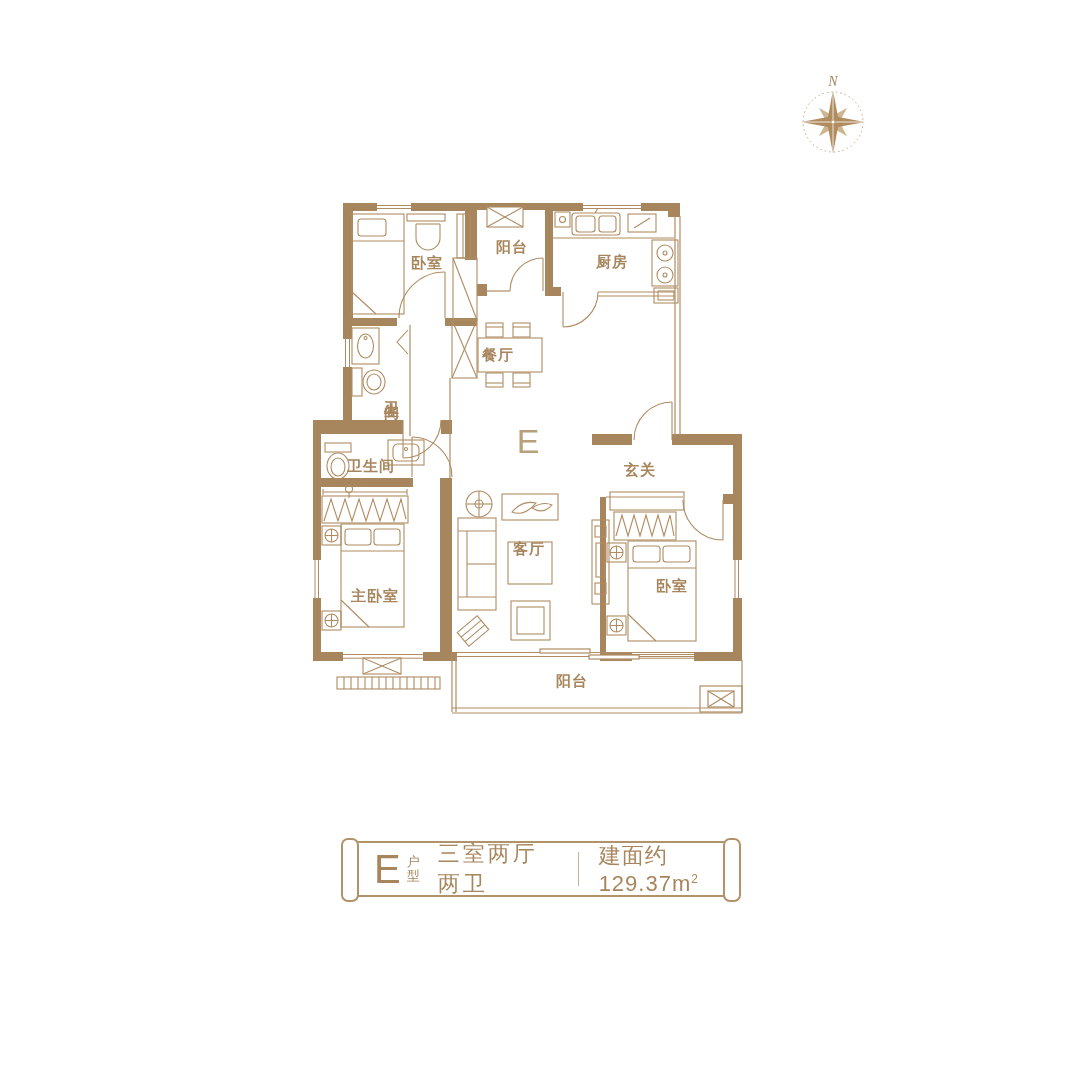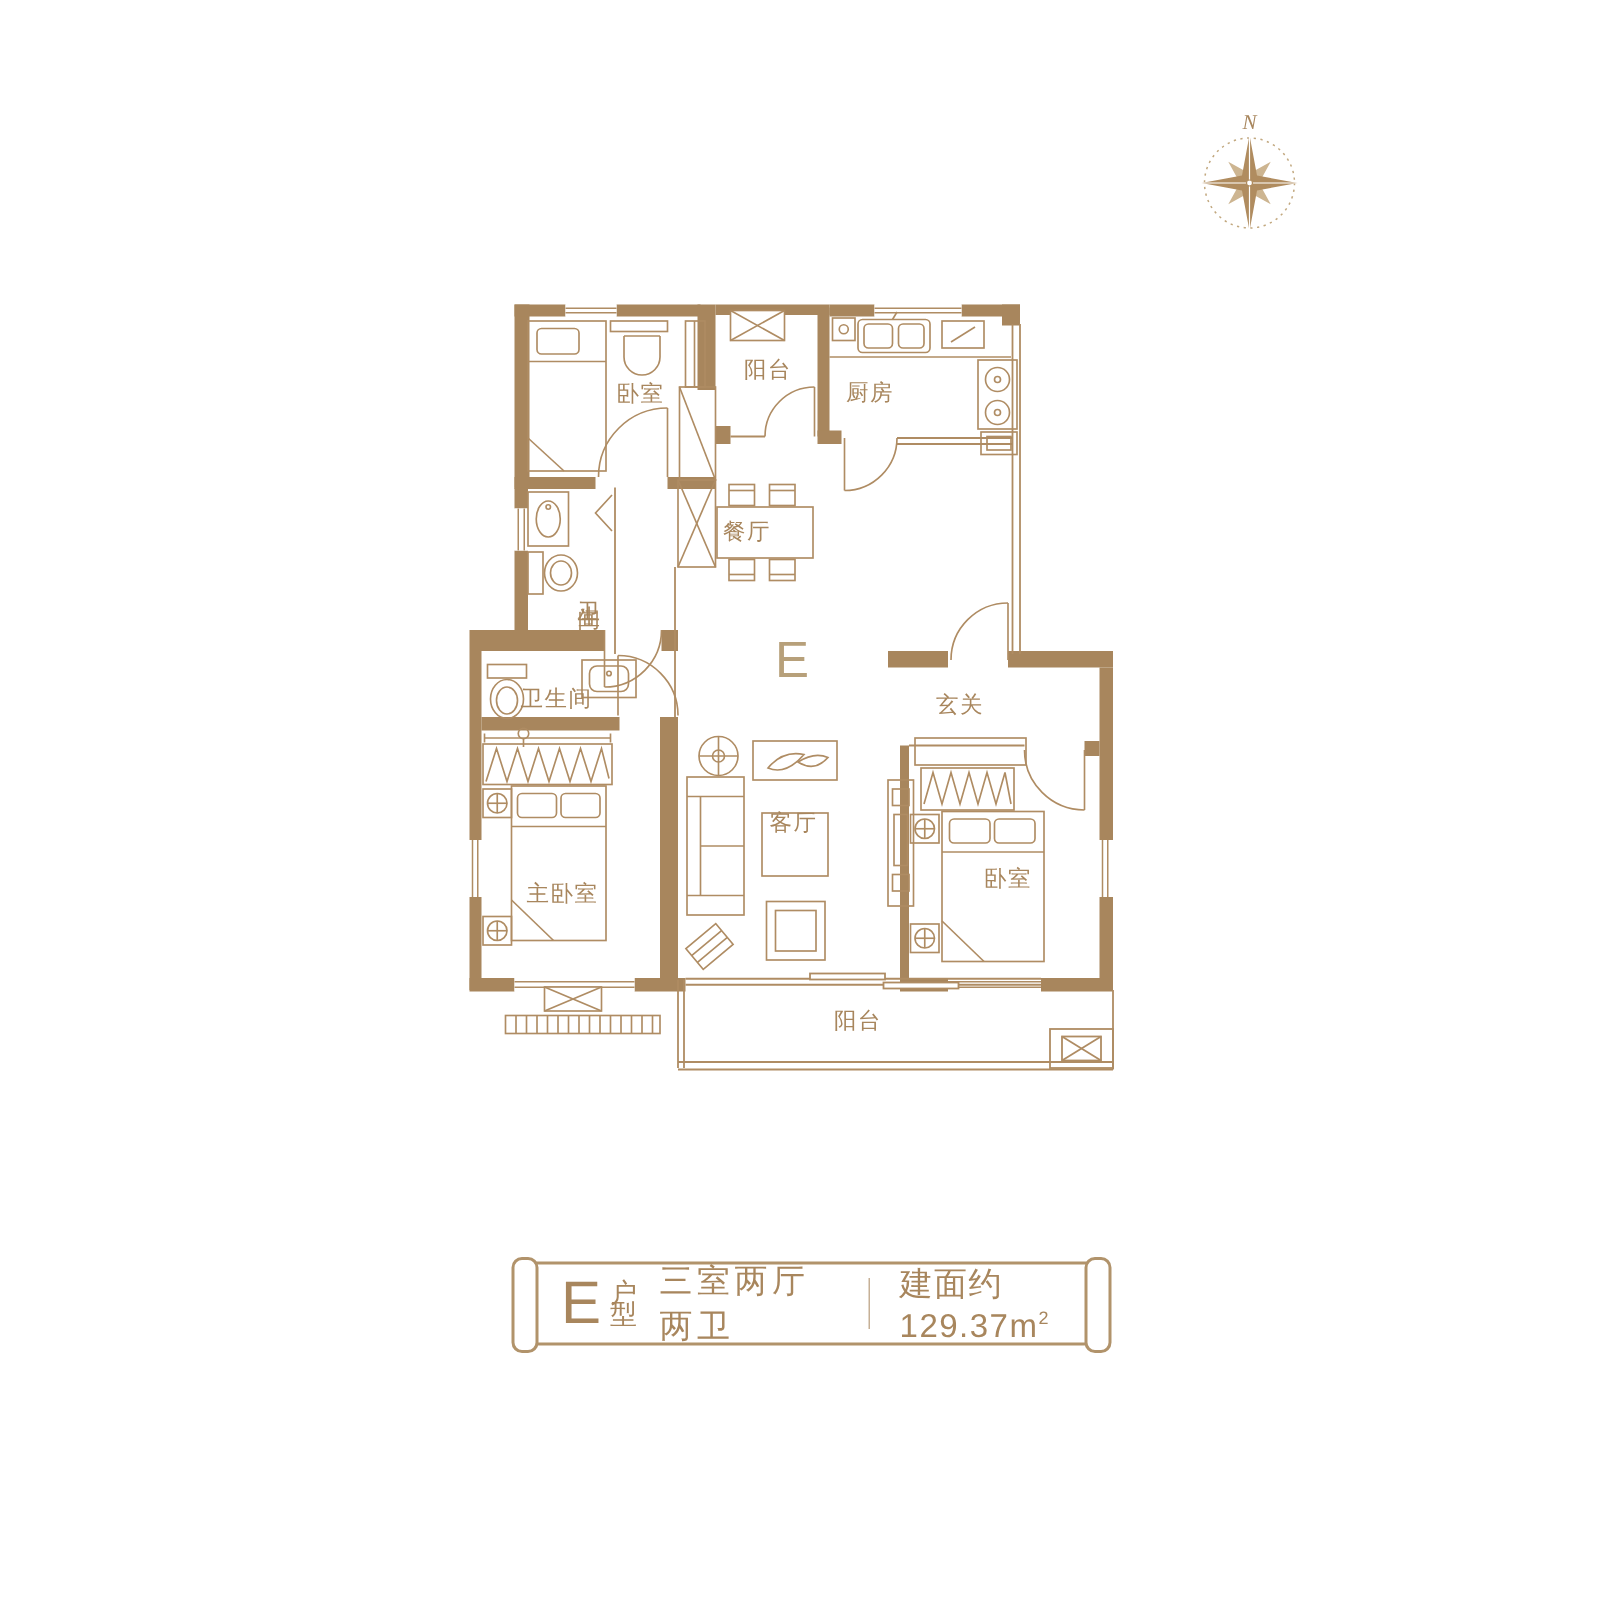--- a/index.html
+++ b/index.html
@@ -1,32 +1,32 @@
 <!DOCTYPE html>
 <html><head>
 <meta charset="utf-8">
 <style>
   html,body{margin:0;padding:0;background:#ffffff;}
   #stage{position:relative;width:1080px;height:1080px;background:#ffffff;overflow:hidden;
          font-family:"Liberation Sans",sans-serif;}
   #plan-svg{position:absolute;left:0;top:0;}
   .room-label{position:absolute;transform:translate(-50%,-50%);color:#a8865d;font-size:15px;
-              letter-spacing:1px;white-space:nowrap;}
+              letter-spacing:1px;white-space:nowrap;font-weight:bold;}
   .room-label.vertical{writing-mode:vertical-rl;letter-spacing:2px;}
   .unit-label{position:absolute;transform:translate(-50%,-50%);color:#b7a07a;font-size:34px;}
   
   .banner{position:absolute;left:348px;top:841px;width:382px;height:52px;background:#fff;
           border:2px solid #b1936b;border-radius:2px;display:flex;align-items:center;
           color:#a8865d;}
   .banner .curl{position:absolute;top:-5px;width:14px;height:60px;background:#fff;
           border:2px solid #b1936b;border-radius:7px;}
   .banner .curl.left{left:-9px;}
   .banner .curl.right{right:-9px;}
   .banner .big-e{font-size:40px;line-height:40px;margin-left:24px;color:#a8865d;}
-  .banner .stacked{width:15px;font-size:18px;line-height:14px;margin-left:6px;
+  .banner .stacked{width:15px;font-size:13px;line-height:14px;margin-left:6px;
           word-break:break-all;letter-spacing:0;}
   .banner .layout-text{font-size:22px;letter-spacing:3px;margin-left:18px;}
   .banner .divider{width:1px;height:34px;background:#a8865d;opacity:.65;margin-left:22px;}
   .banner .area-text{font-size:22px;margin-left:20px;letter-spacing:1px;}
   .banner .area-text sup{font-size:12px;}
 </style>
 </head>
 <body>
 
 <div id="stage">
@@ -359,21 +359,21 @@
     <path d="M0,-32 L5,-5 L32,0 L5,5 L0,32 L-5,5 L-32,0 L-5,-5 Z" fill="#b08c5f" stroke="none"></path>
     <line x1="0" y1="-32" x2="0" y2="32" stroke="#ffffff" stroke-width="0.8"></line>
     <line x1="-32" y1="0" x2="32" y2="0" stroke="#ffffff" stroke-width="0.8"></line>
     <circle r="2" fill="#ffffff" stroke="#b08c5f" stroke-width="0.8"></circle>
     <text x="0" y="-36" text-anchor="middle" font-size="14" font-style="italic" font-family="Liberation Serif, serif" fill="#a8865d">N</text>
   </g>
 </svg>
 
 <span class="room-label" style="left:427px;top:263px">卧室</span>
 <span class="room-label" style="left:512px;top:247px">阳台</span>
-<span class="room-label" style="left:580px;top:262px">厨房</span>
+<span class="room-label" style="left:612px;top:262px">厨房</span>
 <span class="room-label" style="left:498px;top:355px">餐厅</span>
 <span class="room-label vertical" style="left:391px;top:392px">卫生间</span>
 <span class="room-label" style="left:371px;top:466px">卫生间</span>
 <span class="room-label" style="left:375px;top:596px">主卧室</span>
 <span class="room-label" style="left:529px;top:549px">客厅</span>
 <span class="room-label" style="left:640px;top:470px">玄关</span>
 <span class="room-label" style="left:672px;top:586px">卧室</span>
 <span class="room-label" style="left:572px;top:681px">阳台</span>
 <span class="unit-label" style="left:528px;top:441px">E</span>
 

